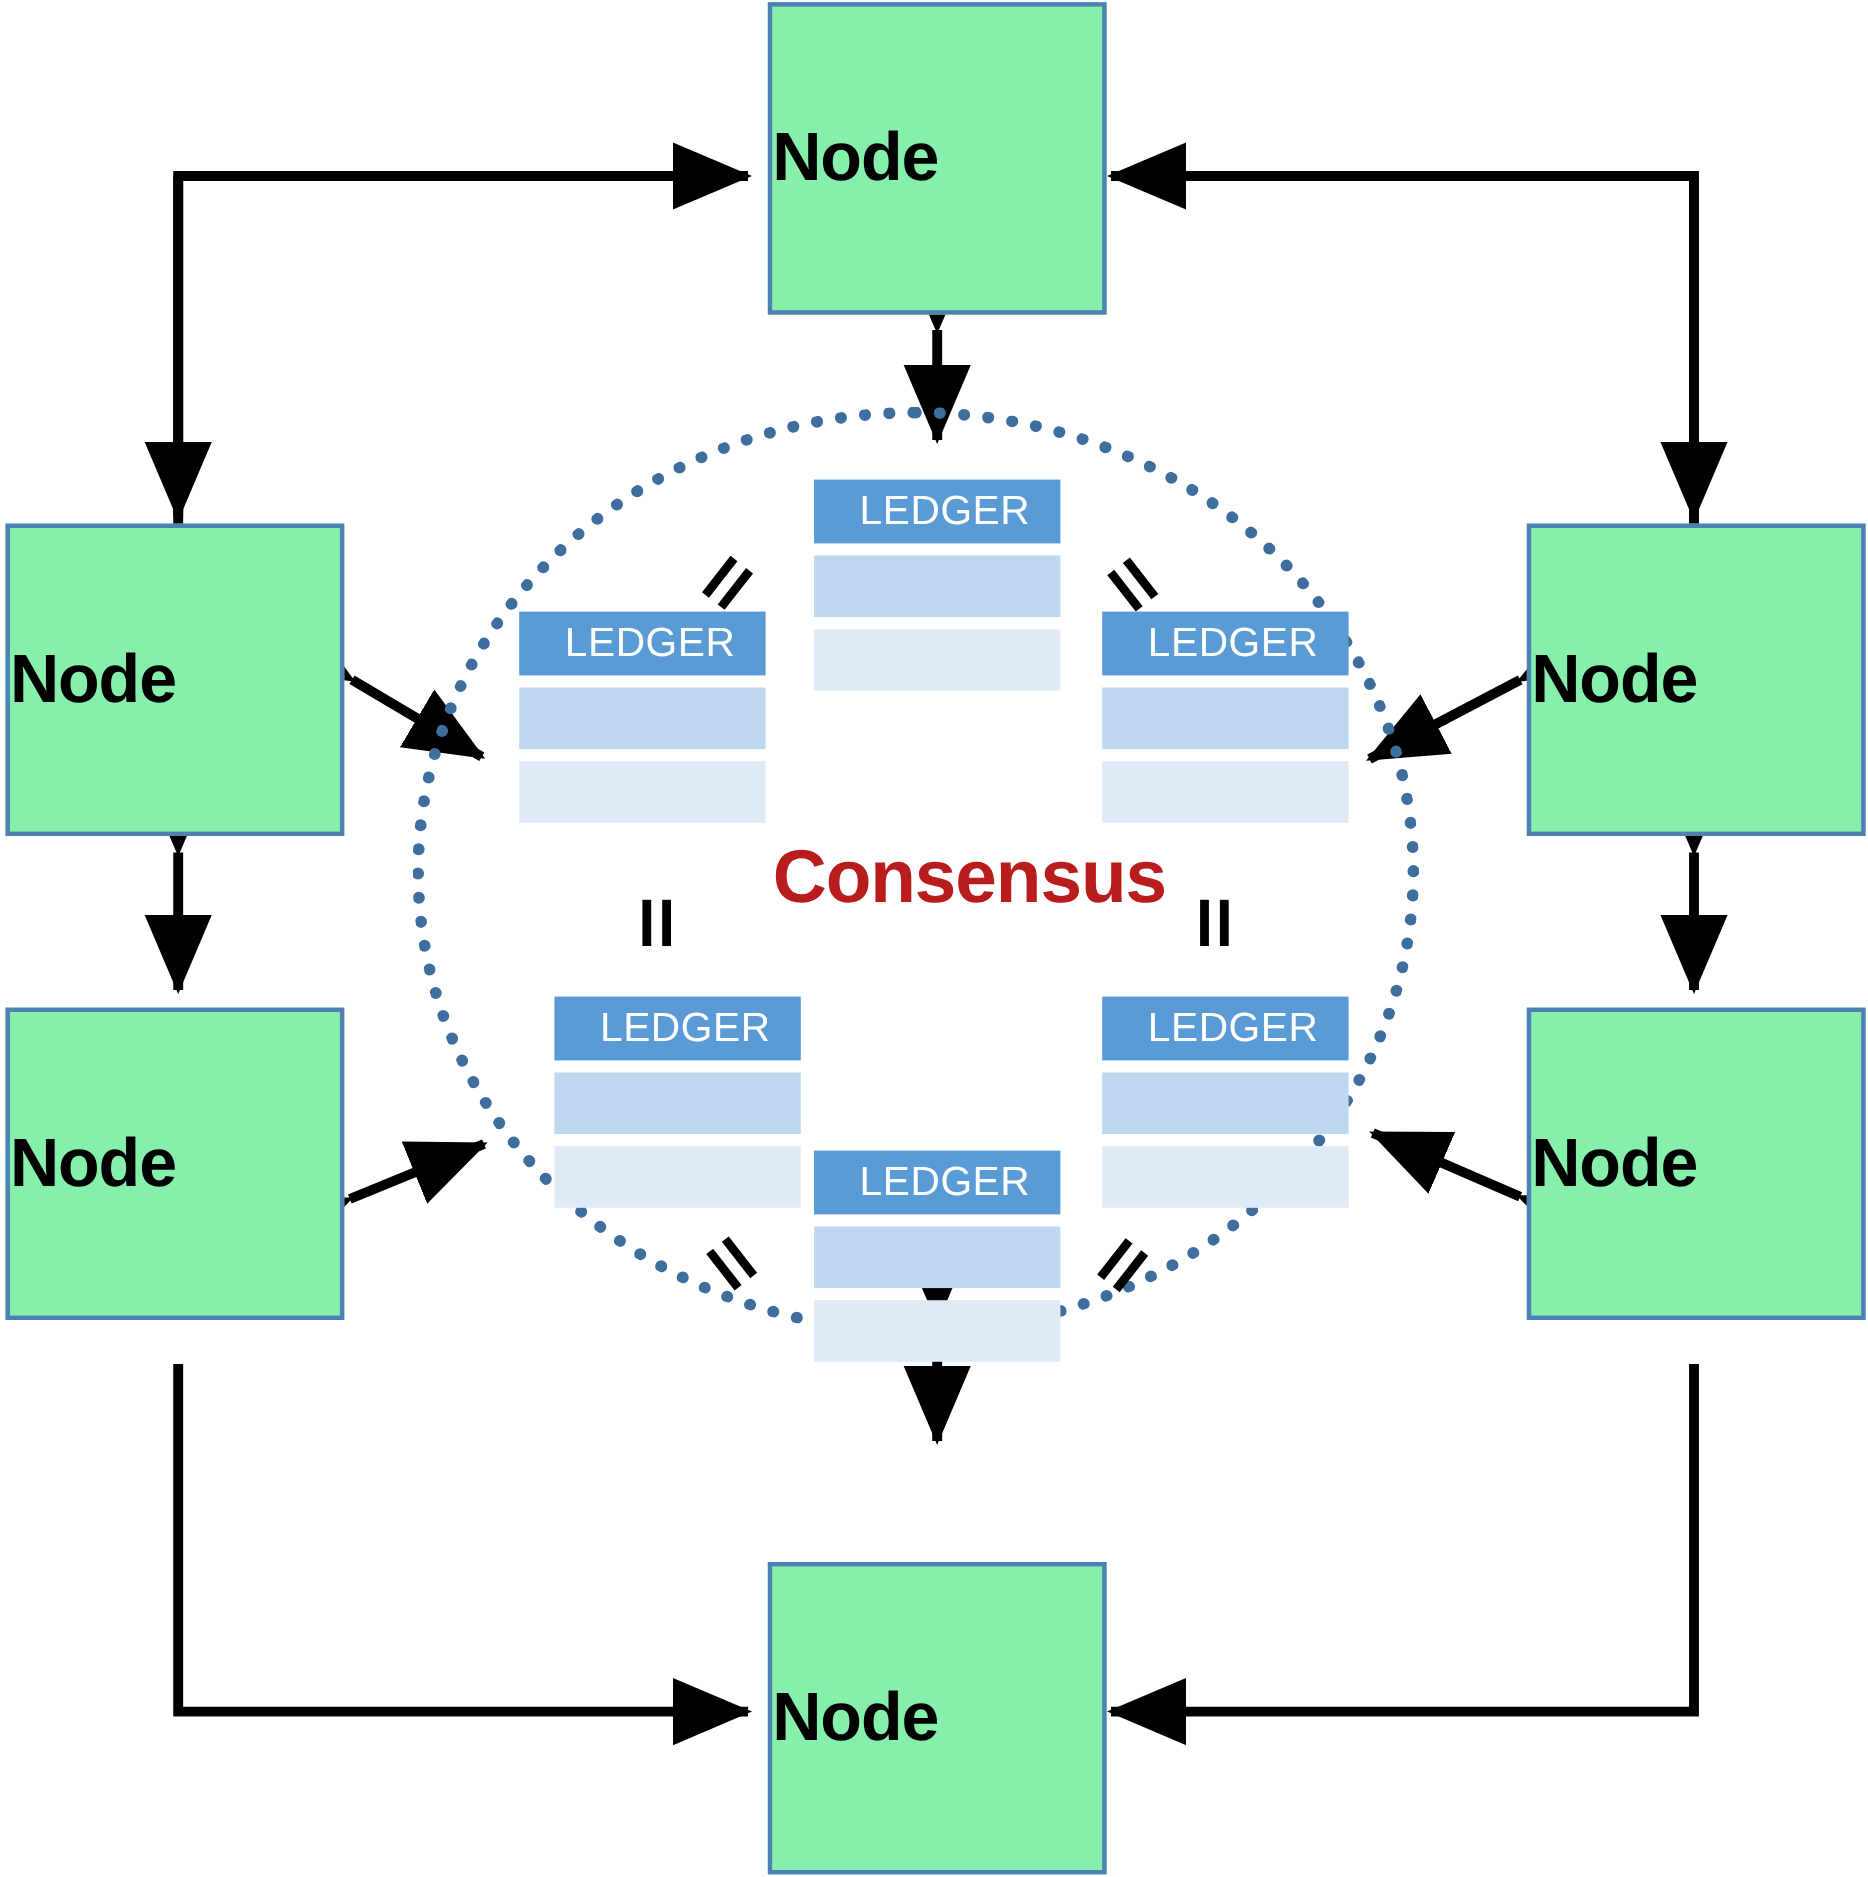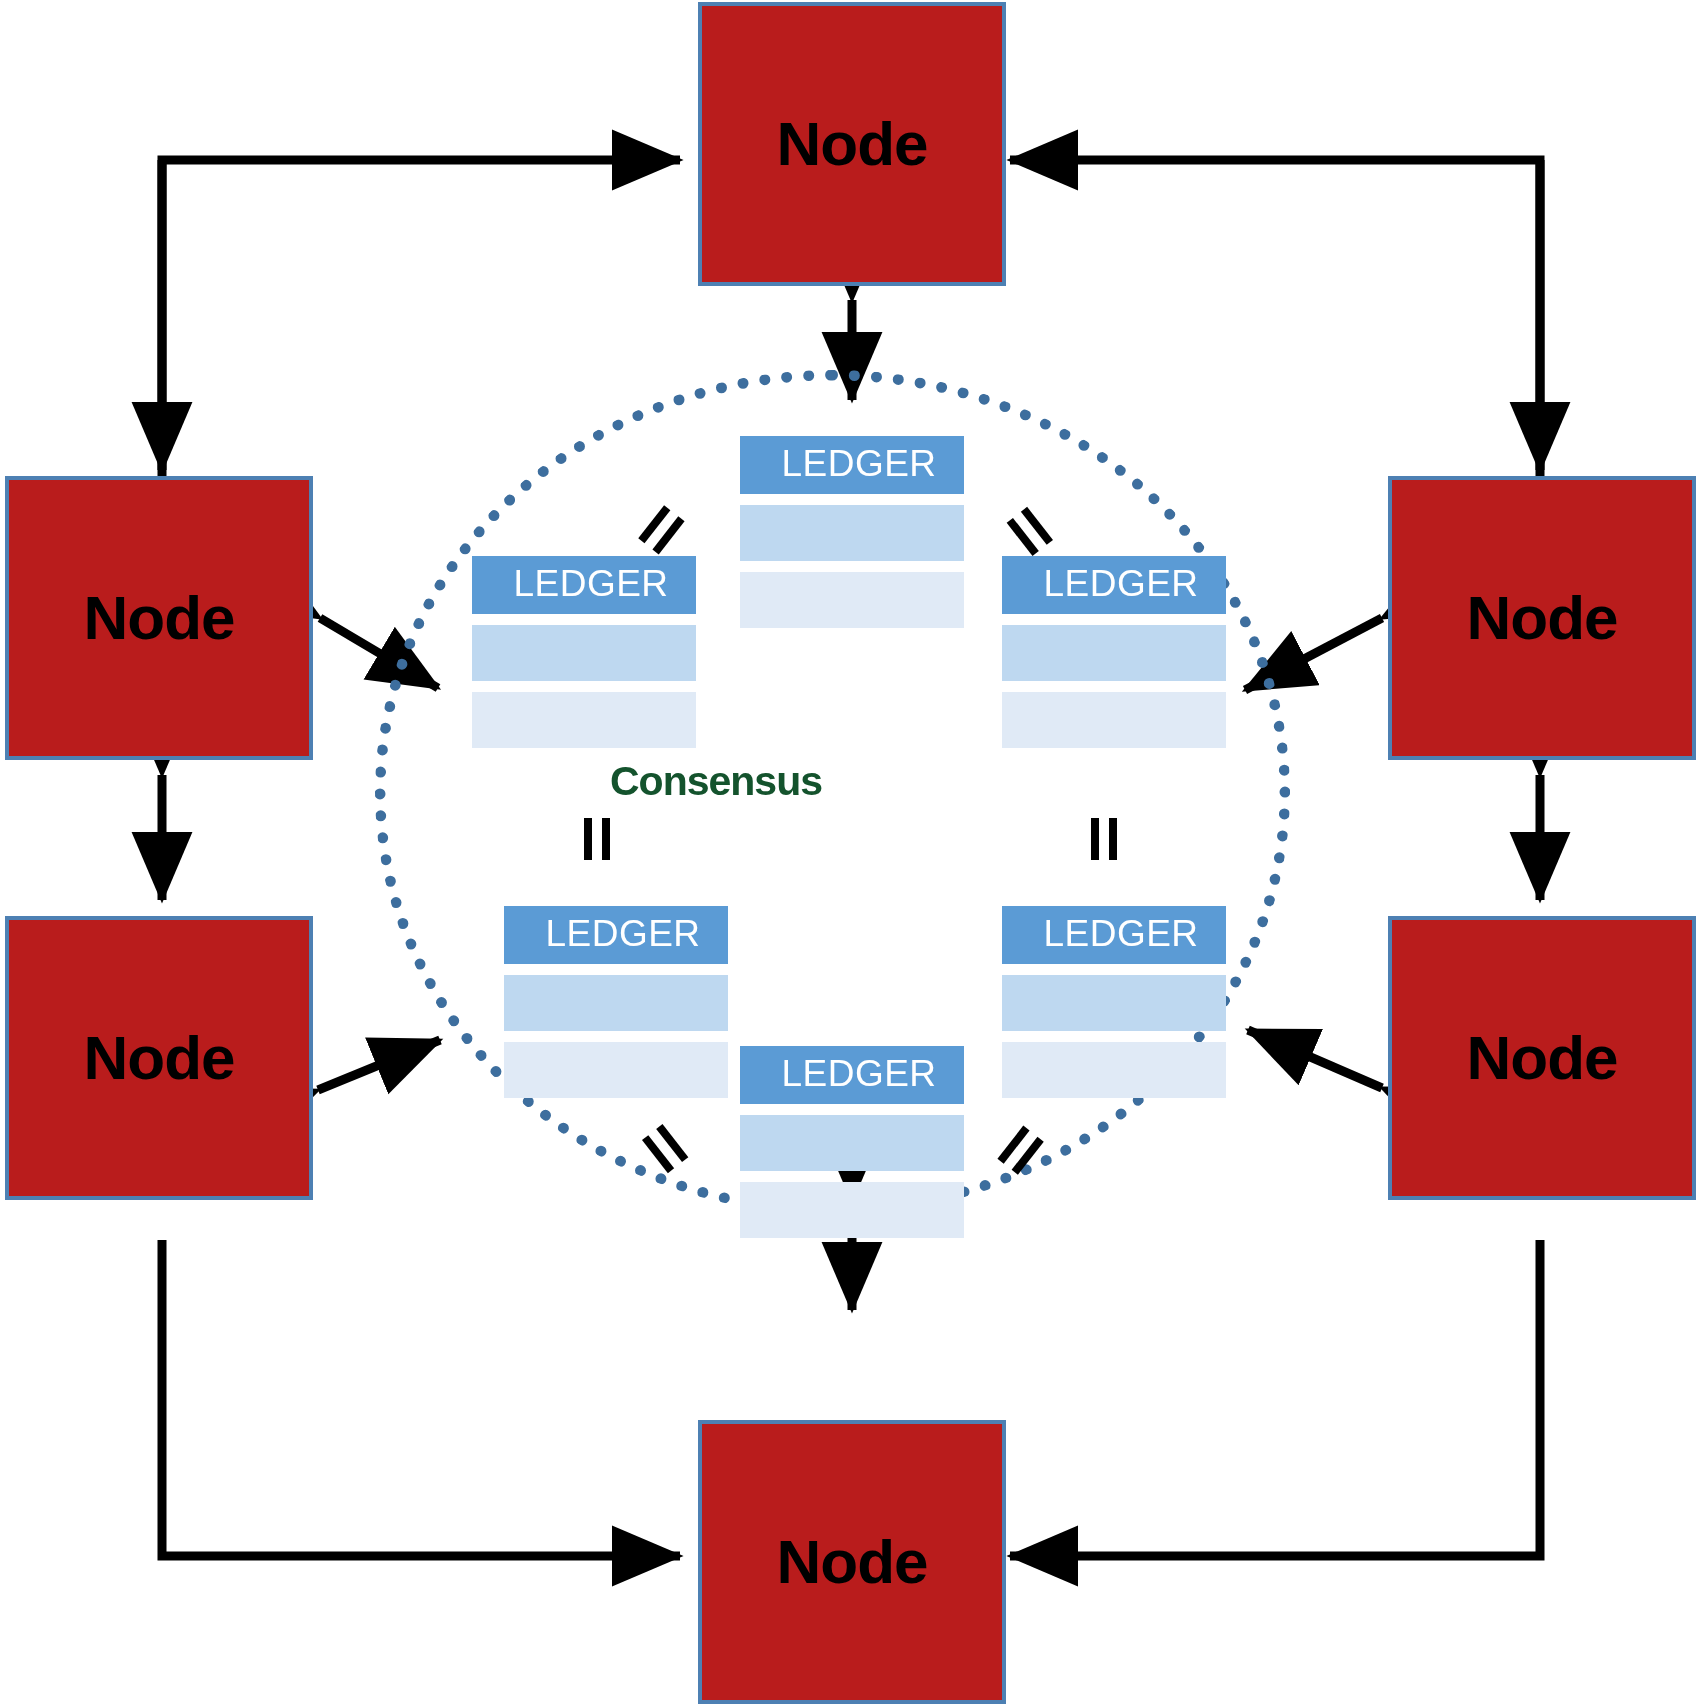--- a/index.html
+++ b/index.html
@@ -14,26 +14,26 @@
     position: relative;
     width: 1698px;
     height: 1706px;
     background: #ffffff;
     overflow: hidden;
   }
 
   
   .node {
     position: absolute;
-    background: #b91c1c;
+    background: #86efac;
     border: 4px solid #4d80b3;
     box-sizing: border-box;
     display: flex;
     align-items: center;
-    justify-content: center;
+    justify-content: flex-start;
   }
   .node-label {
     font-family: "Liberation Sans", sans-serif;
     font-weight: bold;
     font-size: 62px;
     color: #000000;
     letter-spacing: -1px;
     line-height: 1;
   }
 
@@ -81,25 +81,25 @@
     height: 56px;
     margin-top: 11px;
   }
 
   
   #consensus-label {
     position: absolute;
     left: 610px;
     top: 758px;
     width: 450px;
-    text-align: left;
+    text-align: right;
     font-family: "Liberation Sans", sans-serif;
     font-weight: bold;
-    font-size: 41px;
-    color: #14532d;
+    font-size: 68px;
+    color: #b91c1c;
     letter-spacing: -1px;
   }
 
   
   .eq {
     position: absolute;
     width: 40px;
     height: 40px;
   }
   .eq i {

